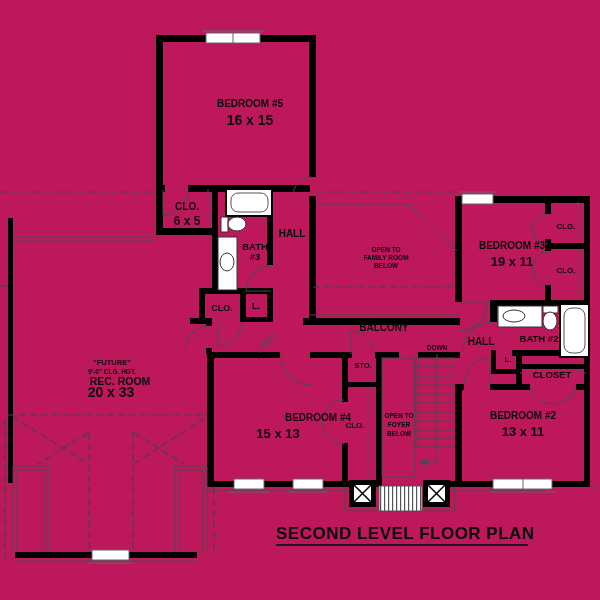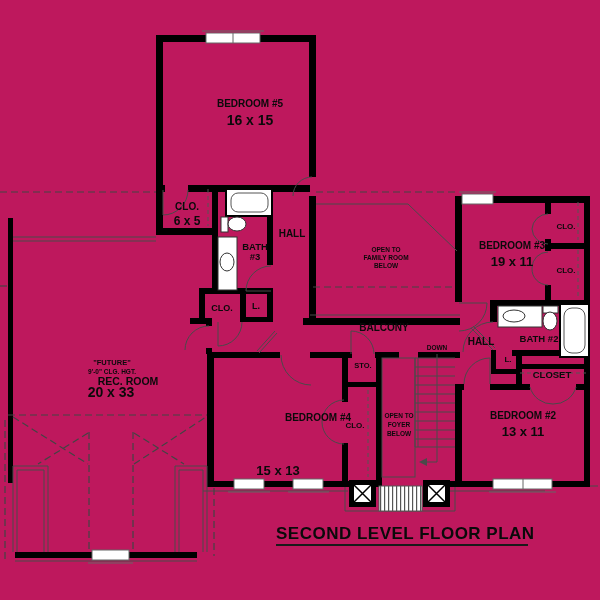--- a/index.html
+++ b/index.html
@@ -214,24 +214,24 @@
       <div class="lbl" style="left: 539px; top: 339px; font-size: 9.5px;">BATH #2</div>
       <div class="lbl" style="left: 508px; top: 360px; font-size: 8px;">L.</div>
       <div class="lbl" style="left: 552px; top: 375px; font-size: 9.5px;">CLOSET</div>
       <div class="lbl" style="left: 437px; top: 348px; font-size: 6.5px;">DOWN</div>
       <div class="lbl" style="left: 363px; top: 366px; font-size: 7.5px;">STO.</div>
       <div class="lbl" style="left: 399px; top: 416px; font-size: 6.5px;">OPEN TO</div>
       <div class="lbl" style="left: 399px; top: 425px; font-size: 6.5px;">FOYER</div>
       <div class="lbl" style="left: 399px; top: 434px; font-size: 6.5px;">BELOW</div>
       <div class="lbl" style="left: 355px; top: 426px; font-size: 8px;">CLO.</div>
       <div class="lbl" style="left: 278px; top: 418px; font-size: 10px; margin-left: 40px;">BEDROOM #4</div>
-      <div class="lbl" style="left: 278px; top: 433px; font-size: 13px; margin-top: 37px;">15 x 13</div>
+      <div class="lbl" style="left: 278px; top: 433px; font-size: 13px;">15 x 13</div>
       <div class="lbl" style="left: 523px; top: 416px; font-size: 10px;">BEDROOM #2</div>
       <div class="lbl" style="left: 523px; top: 431px; font-size: 13px;">13 x 11</div>
       <div class="lbl" style="left: 112px; top: 363px; font-size: 7.5px;">"FUTURE"</div>
       <div class="lbl" style="left: 112px; top: 372px; font-size: 6.5px;">9'-0" CLG. HGT.</div>
-      <div class="lbl" style="left: 128px; top: 381px; font-size: 10.5px;">REC. ROOM</div>
+      <div class="lbl" style="left: 120px; top: 381px; font-size: 10.5px;">REC. ROOM</div>
       <div class="lbl" style="left: 111px; top: 392px; font-size: 14px;">20 x 33</div>
     </div>
 
 <div id="plan-title">SECOND LEVEL FLOOR PLAN</div>
 
 </div>
 
 </body></html>

